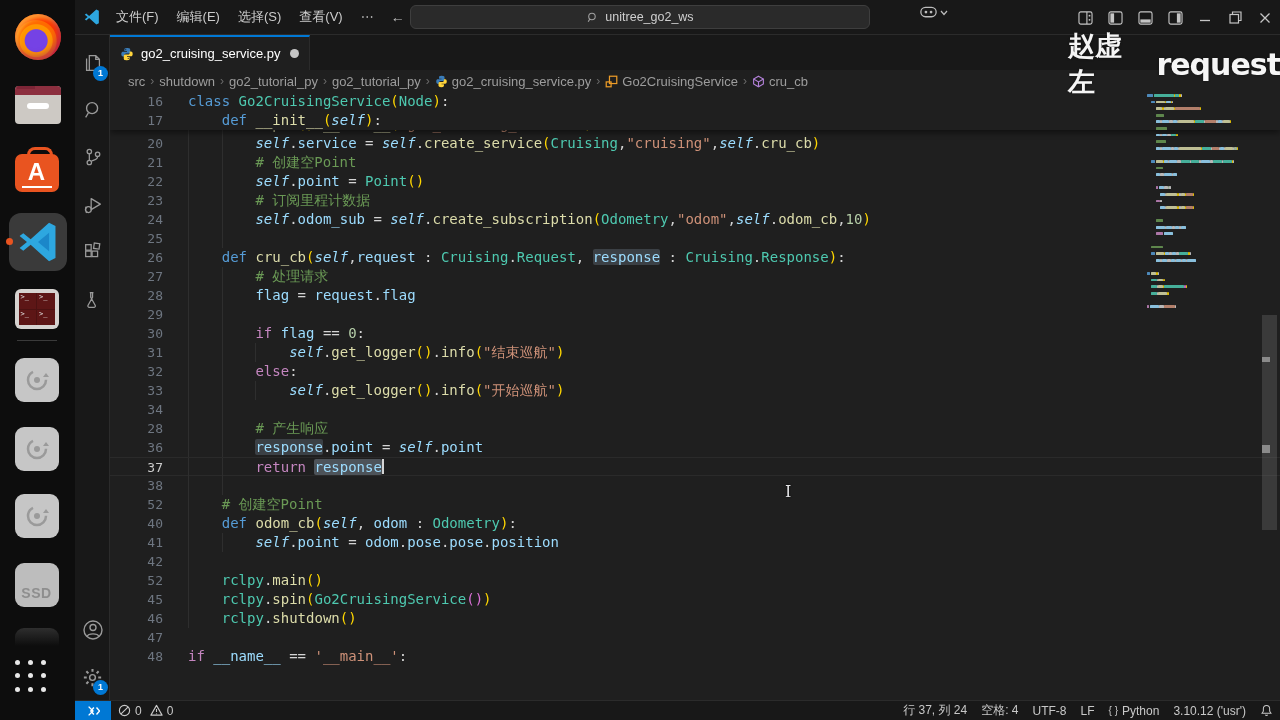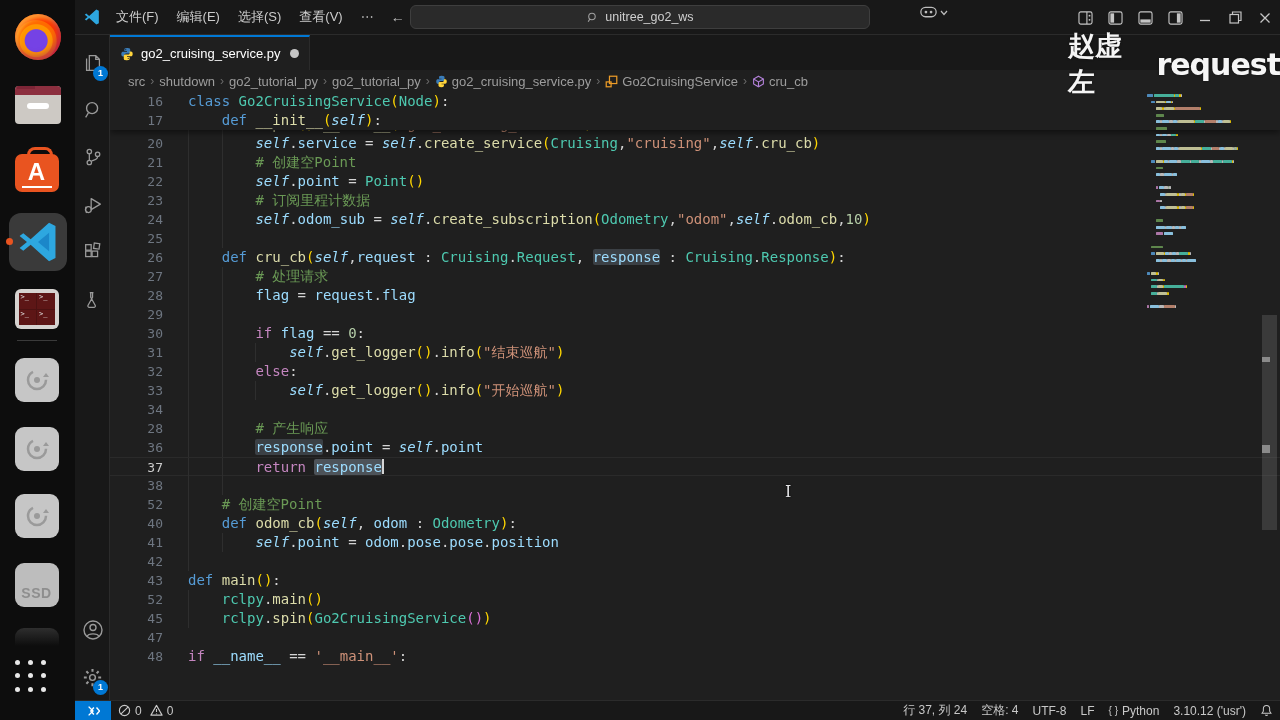--- a/index.html
+++ b/index.html
@@ -409,23 +409,23 @@
         <div class="code-row"><i class="guide" style="left: 78px;"></i><i class="guide" style="left: 111.68px;"></i><i class="guide" style="left: 145.36px;"></i><span class="ln">33</span><span class="code"><span class="tk-t">            </span><span class="tk-slf">self</span><span class="tk-t">.</span><span class="tk-fn">get_logger</span><span class="tk-b1">(</span><span class="tk-b1">)</span><span class="tk-t">.</span><span class="tk-fn">info</span><span class="tk-b1">(</span><span class="tk-str">"开始巡航"</span><span class="tk-b1">)</span></span></div>
         <div class="code-row"><i class="guide" style="left: 78px;"></i><i class="guide" style="left: 111.68px;"></i><span class="ln">34</span><span class="code"></span></div>
         <div class="code-row"><i class="guide" style="left: 78px;"></i><i class="guide" style="left: 111.68px;"></i><span class="ln">28</span><span class="code"><span class="tk-t">        </span><span class="tk-com"># 产生响应</span></span></div>
         <div class="code-row"><i class="guide" style="left: 78px;"></i><i class="guide" style="left: 111.68px;"></i><span class="ln">36</span><span class="code"><span class="tk-t">        </span><span class="tk-var hl">response</span><span class="tk-t">.</span><span class="tk-var">point</span><span class="tk-t"> = </span><span class="tk-slf">self</span><span class="tk-t">.</span><span class="tk-var">point</span></span></div>
         <div class="code-row cur"><i class="guide" style="left: 78px;"></i><i class="guide" style="left: 111.68px;"></i><span class="ln">37</span><span class="code"><span class="tk-t">        </span><span class="tk-ctl">return</span><span class="tk-t"> </span><span class="tk-var hl2">response</span><span class="caret"></span></span></div>
         <div class="code-row"><i class="guide" style="left: 78px;"></i><i class="guide" style="left: 111.68px;"></i><span class="ln">38</span><span class="code"></span></div>
         <div class="code-row"><i class="guide" style="left: 78px;"></i><span class="ln">52</span><span class="code"><span class="tk-t">    </span><span class="tk-com"># 创建空Point</span></span></div>
         <div class="code-row"><i class="guide" style="left: 78px;"></i><span class="ln">40</span><span class="code"><span class="tk-t">    </span><span class="tk-kw">def</span><span class="tk-t"> </span><span class="tk-fn">odom_cb</span><span class="tk-b1">(</span><span class="tk-slf">self</span><span class="tk-t">, </span><span class="tk-var">odom</span><span class="tk-t"> : </span><span class="tk-cls">Odometry</span><span class="tk-b1">)</span><span class="tk-t">:</span></span></div>
         <div class="code-row"><i class="guide" style="left: 78px;"></i><i class="guide" style="left: 111.68px;"></i><span class="ln">41</span><span class="code"><span class="tk-t">        </span><span class="tk-slf">self</span><span class="tk-t">.</span><span class="tk-var">point</span><span class="tk-t"> = </span><span class="tk-var">odom</span><span class="tk-t">.</span><span class="tk-var">pose</span><span class="tk-t">.</span><span class="tk-var">pose</span><span class="tk-t">.</span><span class="tk-var">position</span></span></div>
         <div class="code-row"><i class="guide" style="left: 78px;"></i><span class="ln">42</span><span class="code"></span></div>
-        <div class="code-row"><span class="ln">43</span><span class="code"><span class="tk-kw">def</span><span class="tk-t"> </span><span class="tk-fn">main</span><span class="tk-b1">(</span><span class="tk-b1">)</span><span class="tk-t">:</span></span></div>
         <div class="code-row"><i class="guide" style="left: 78px;"></i><span class="ln">52</span><span class="code"><span class="tk-t">    </span><span class="tk-cls">rclpy</span><span class="tk-t">.</span><span class="tk-fn">main</span><span class="tk-b1">(</span><span class="tk-b1">)</span></span></div>
         <div class="code-row"><i class="guide" style="left: 78px;"></i><span class="ln">45</span><span class="code"><span class="tk-t">    </span><span class="tk-cls">rclpy</span><span class="tk-t">.</span><span class="tk-fn">spin</span><span class="tk-b1">(</span><span class="tk-cls">Go2CruisingService</span><span class="tk-b2">(</span><span class="tk-b2">)</span><span class="tk-b1">)</span></span></div>
+        <div class="code-row"><i class="guide" style="left: 78px;"></i><span class="ln">46</span><span class="code"><span class="tk-t">    </span><span class="tk-cls">rclpy</span><span class="tk-t">.</span><span class="tk-fn">shutdown</span><span class="tk-b1">(</span><span class="tk-b1">)</span></span></div>
         <div class="code-row"><span class="ln">47</span><span class="code"></span></div>
         <div class="code-row"><span class="ln">48</span><span class="code"><span class="tk-ctl">if</span><span class="tk-t"> </span><span class="tk-var">__name__</span><span class="tk-t"> == </span><span class="tk-str">'__main__'</span><span class="tk-t">:</span></span></div>
       </div>
   </div>
   <div id="minimap">
       <div class="mm-row">
         <span class="mm-tok" style="left: 0px; width: 5.6px; background: rgb(86, 156, 214);"></span>
         <span class="mm-tok" style="left: 6.72px; width: 20.16px; background: rgb(78, 201, 176);"></span>
         <span class="mm-tok" style="left: 26.88px; width: 1.12px; background: rgb(255, 215, 0);"></span>
         <span class="mm-tok" style="left: 28px; width: 4.48px; background: rgb(78, 201, 176);"></span>

